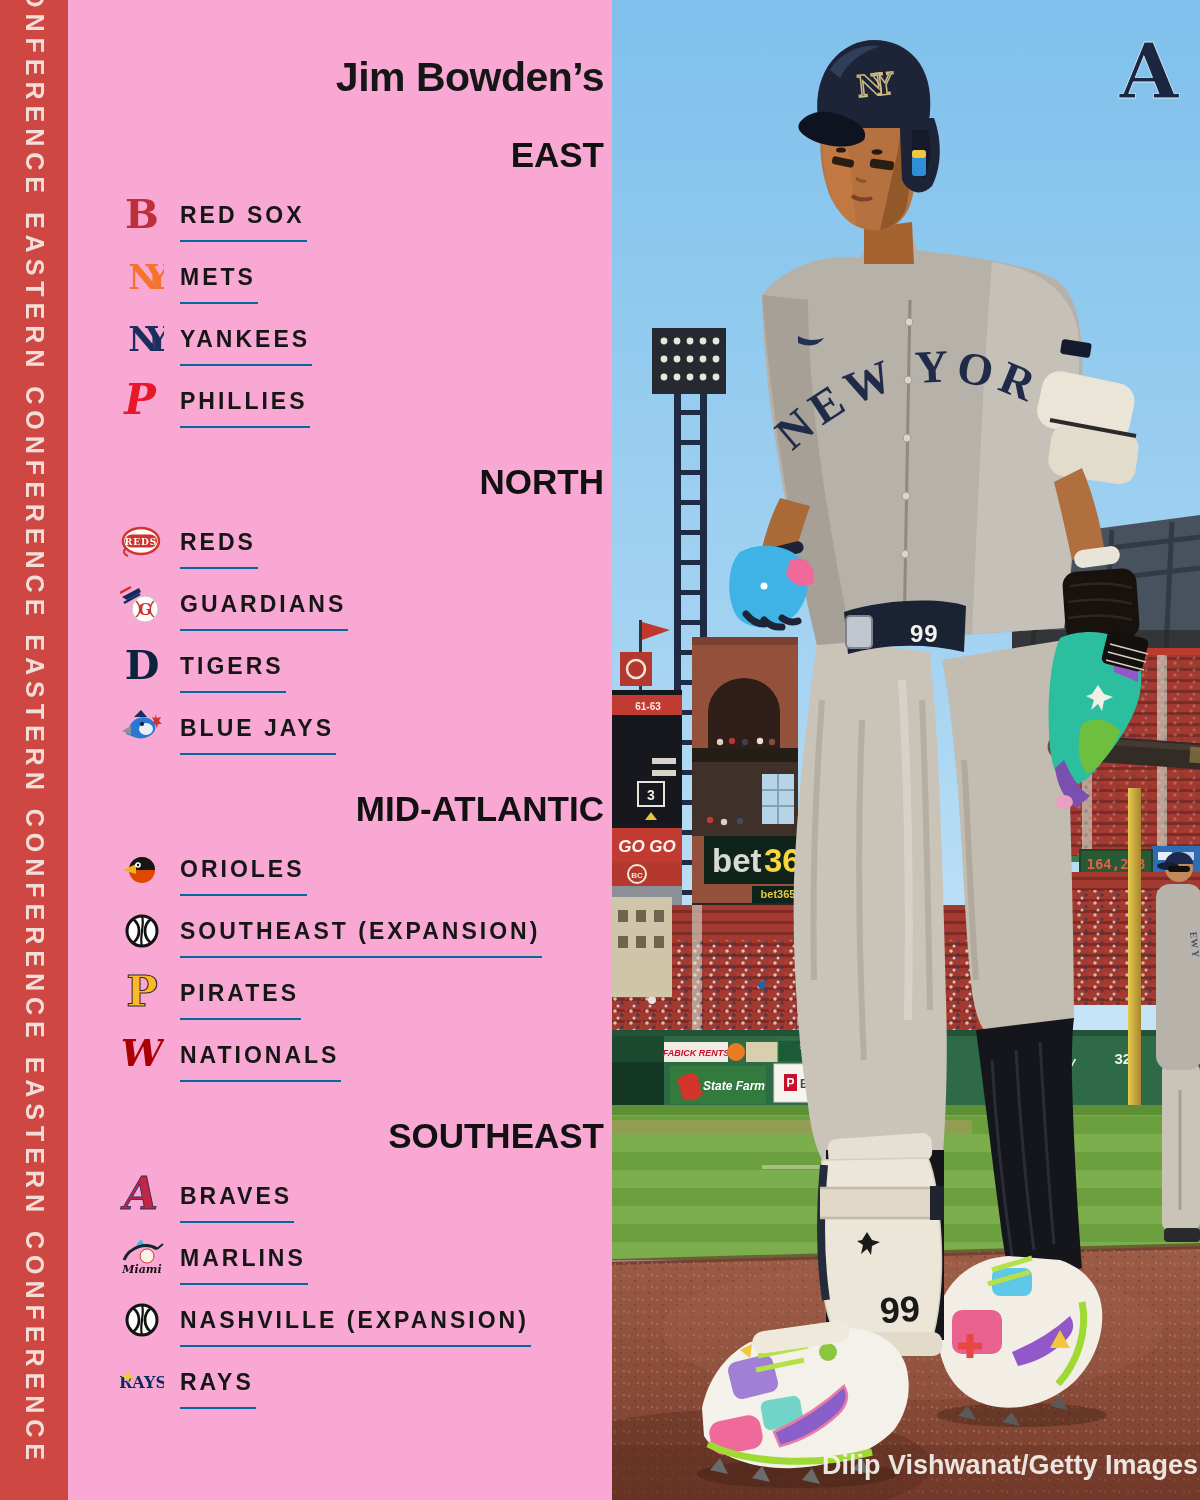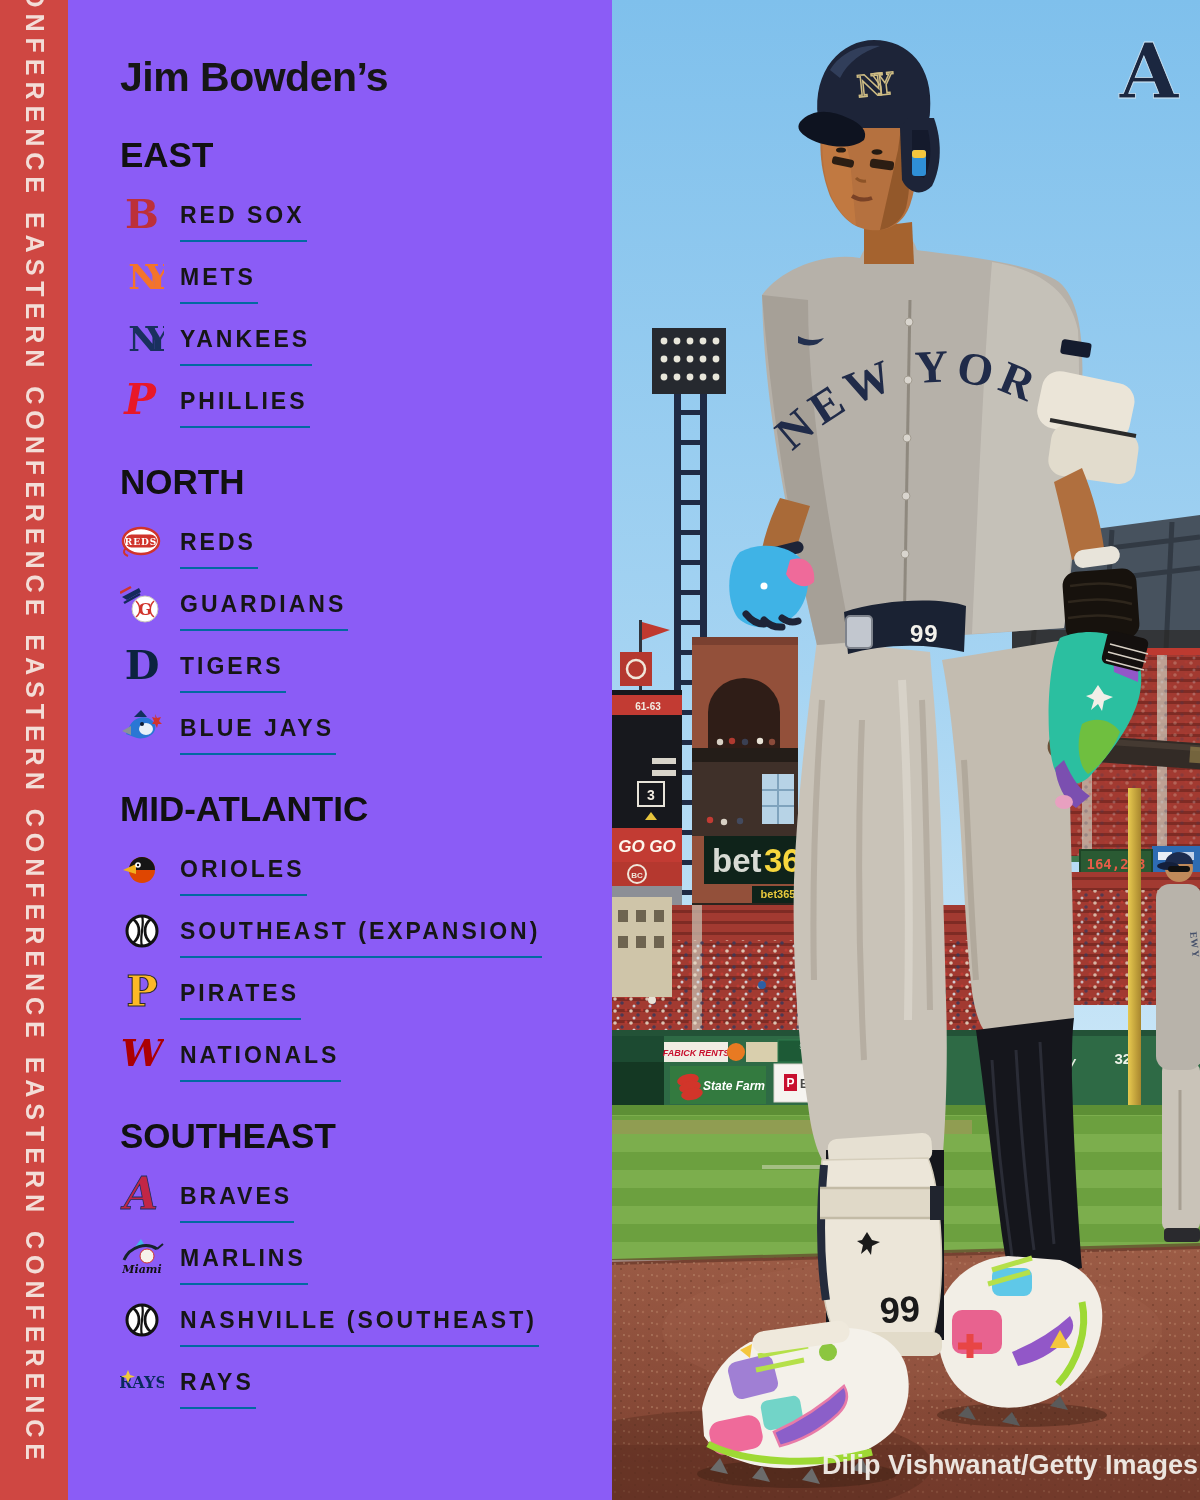--- a/index.html
+++ b/index.html
@@ -2,21 +2,21 @@
 <html><head>
 <meta charset="utf-8">
 <style>
   html,body{margin:0;padding:0;background:#ffffff;}
   body{width:1200px;height:1500px;font-family:"Liberation Sans",sans-serif;}
   .canvas{position:relative;width:1200px;height:1500px;overflow:hidden;background:#fff;}
   
   .ribbon{position:absolute;left:0;top:0;width:68px;height:1500px;background:#cf4742;overflow:hidden;display:flex;justify-content:center;}
   .vtext{writing-mode:vertical-rl;white-space:nowrap;font-weight:bold;font-size:25px;letter-spacing:6px;color:#f3ddd7;margin-top:-12px;}
   
-  .panel{position:absolute;left:68px;top:0;width:544px;height:1500px;background:#8b5cf6;box-sizing:border-box;padding:54px 16px 0 52px;overflow:hidden;}
+  .panel{position:absolute;left:68px;top:0;width:544px;height:1500px;background:#f9a8d4;box-sizing:border-box;padding:54px 8px 0 52px;overflow:hidden;text-align:right;}
   .title{margin:0 0 6px 0;color:#161616;font-size:41px;line-height:1.14;font-weight:bold;letter-spacing:-0.5px;}
   .title span{display:block;}
   .division h2{margin:34px 0 18px 0;color:#111;font-size:35px;font-weight:bold;letter-spacing:0;}
   .division:first-of-type h2{}
   .team{display:flex;align-items:flex-start;margin-bottom:13px;}
   .team .icon{width:44px;height:44px;margin-right:16px;flex:none;}
   .team .label{display:inline-block;font-size:23px;font-weight:bold;letter-spacing:3px;color:#161616;padding:9px 2px 11px 0;border-bottom:2px solid #0369a1;}
   
   .photo{position:absolute;left:612px;top:0;width:588px;height:1500px;margin:0;}
   .photo svg{display:block;}
@@ -159,21 +159,21 @@
         </svg>
         <span class="label">MARLINS</span>
       </div>
       <div class="team">
         <svg class="icon" viewBox="0 0 44 44">
           <circle cx="22" cy="22" r="15" fill="#fff" stroke="#121212" stroke-width="3"></circle>
           <path d="M13,10 C21,16 21,28 13,34" stroke="#121212" stroke-width="2.8" fill="none"></path>
           <path d="M31,10 C23,16 23,28 31,34" stroke="#121212" stroke-width="2.8" fill="none"></path>
           <path d="M22,7 C25,15 19,29 22,37" stroke="#121212" stroke-width="2.2" fill="none"></path>
         </svg>
-        <span class="label">NASHVILLE (SOUTHEAST)</span>
+        <span class="label">NASHVILLE (EXPANSION)</span>
       </div>
       <div class="team">
         <svg class="icon" viewBox="0 0 44 44">
           <text x="23" y="28" text-anchor="middle" font-family="DejaVu Serif,serif" font-weight="bold" font-size="16" fill="#0a2a5c">RAYS</text>
           <polygon points="8,10 10,15 15,16.5 10,18 8,23 6,18 1,16.5 6,15" fill="#f0c93c"></polygon>
         </svg>
         <span class="label">RAYS</span>
       </div>
     </section>
   </main>

